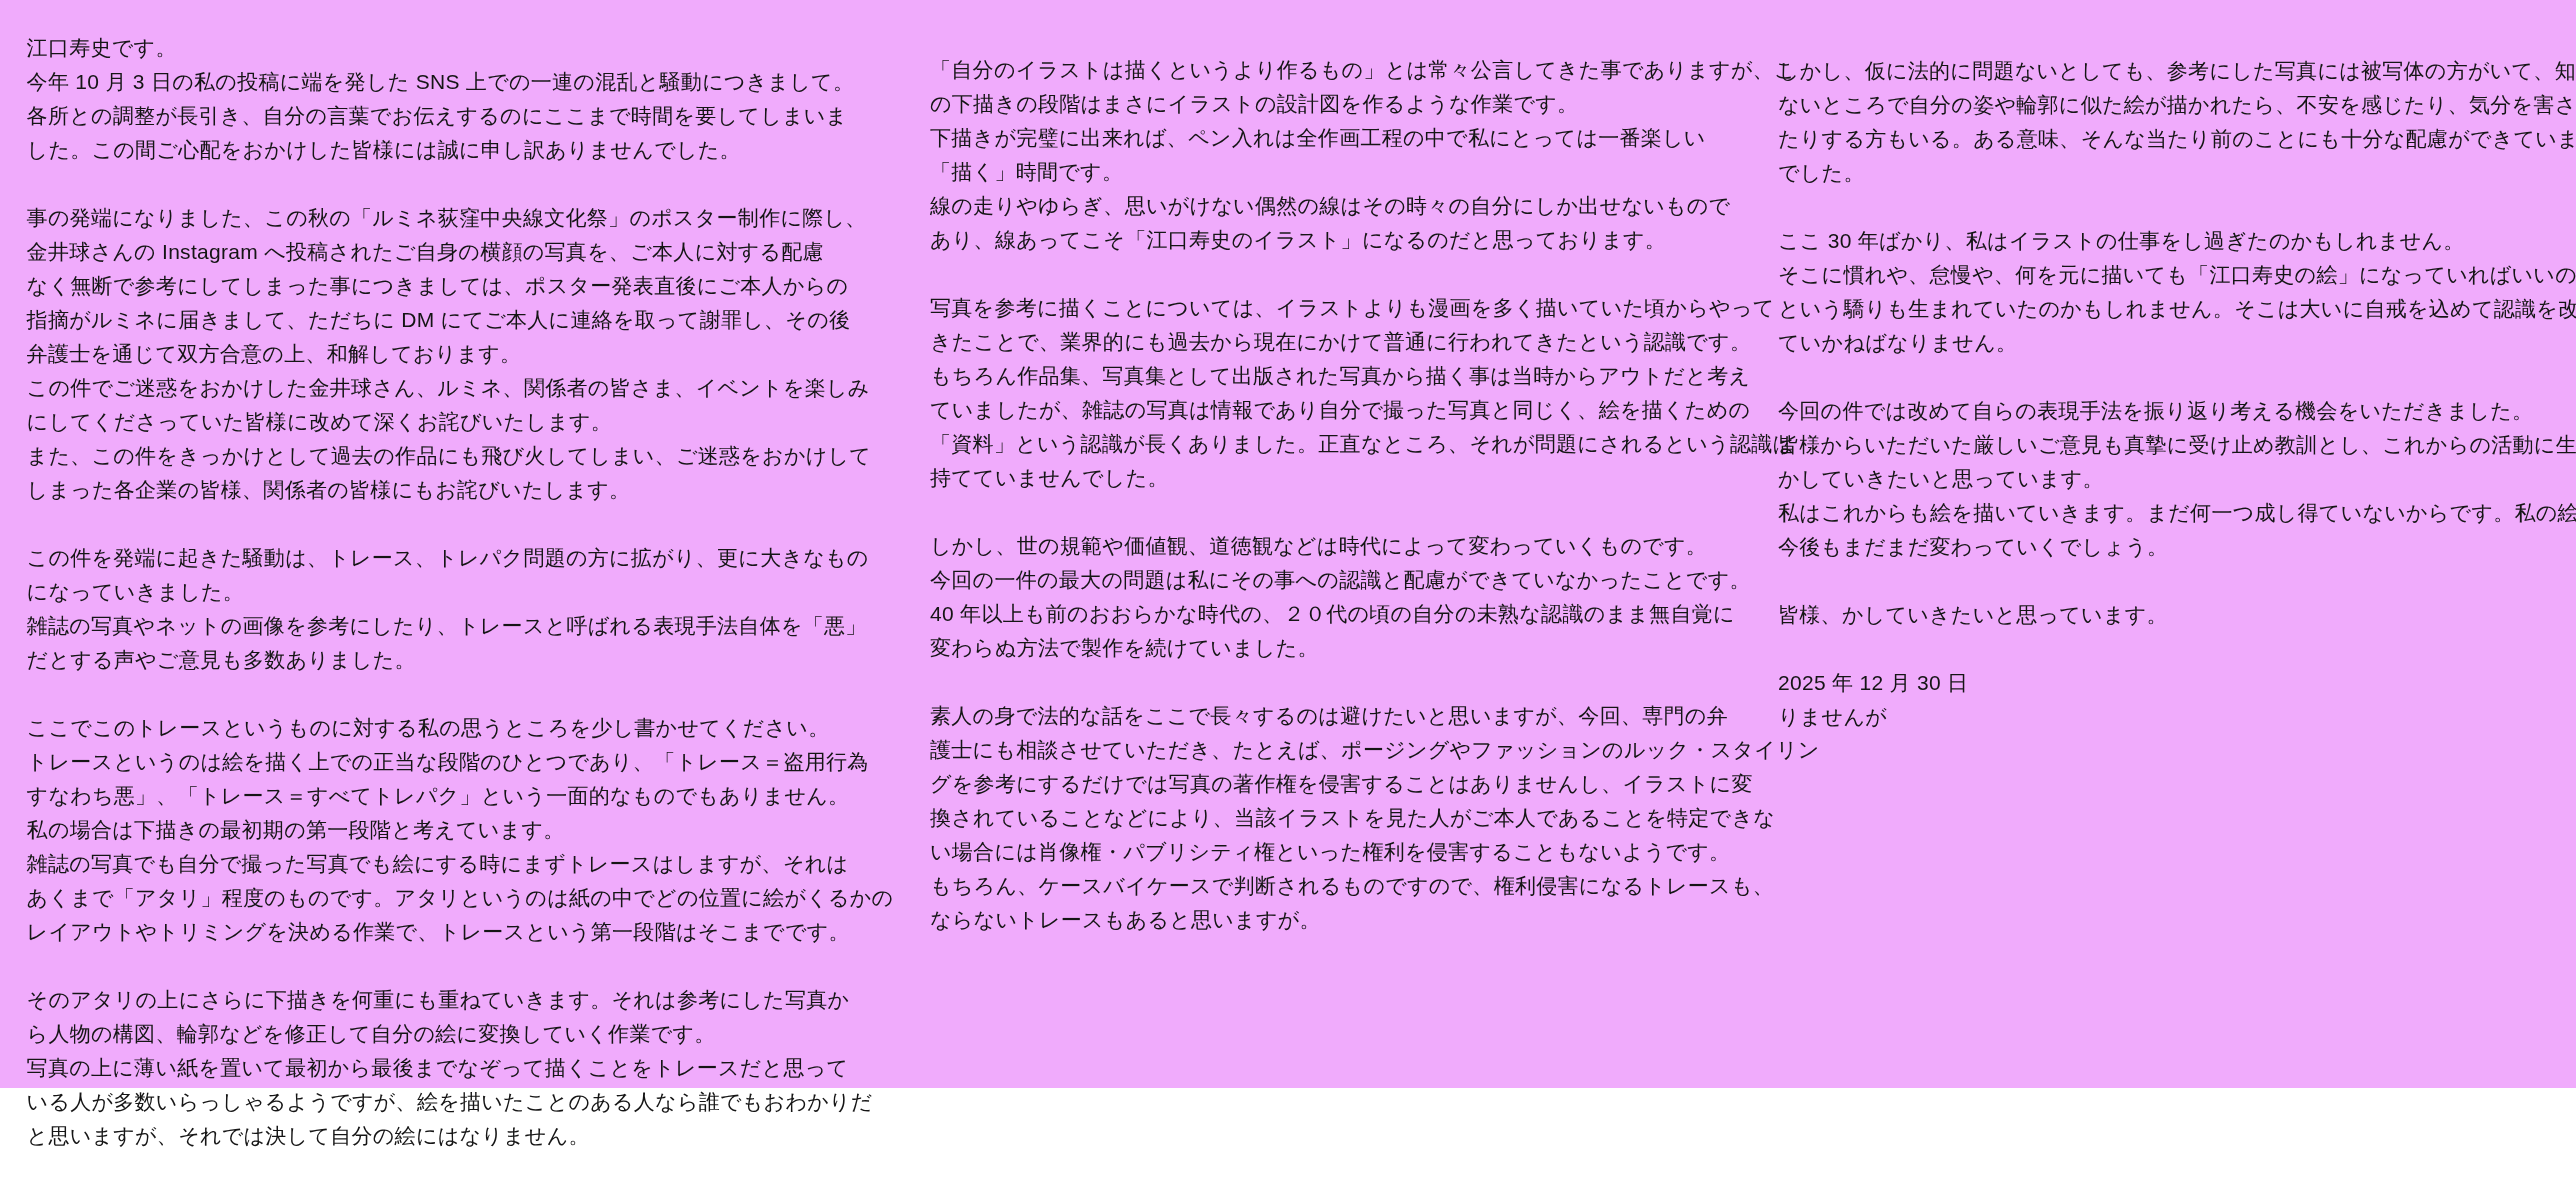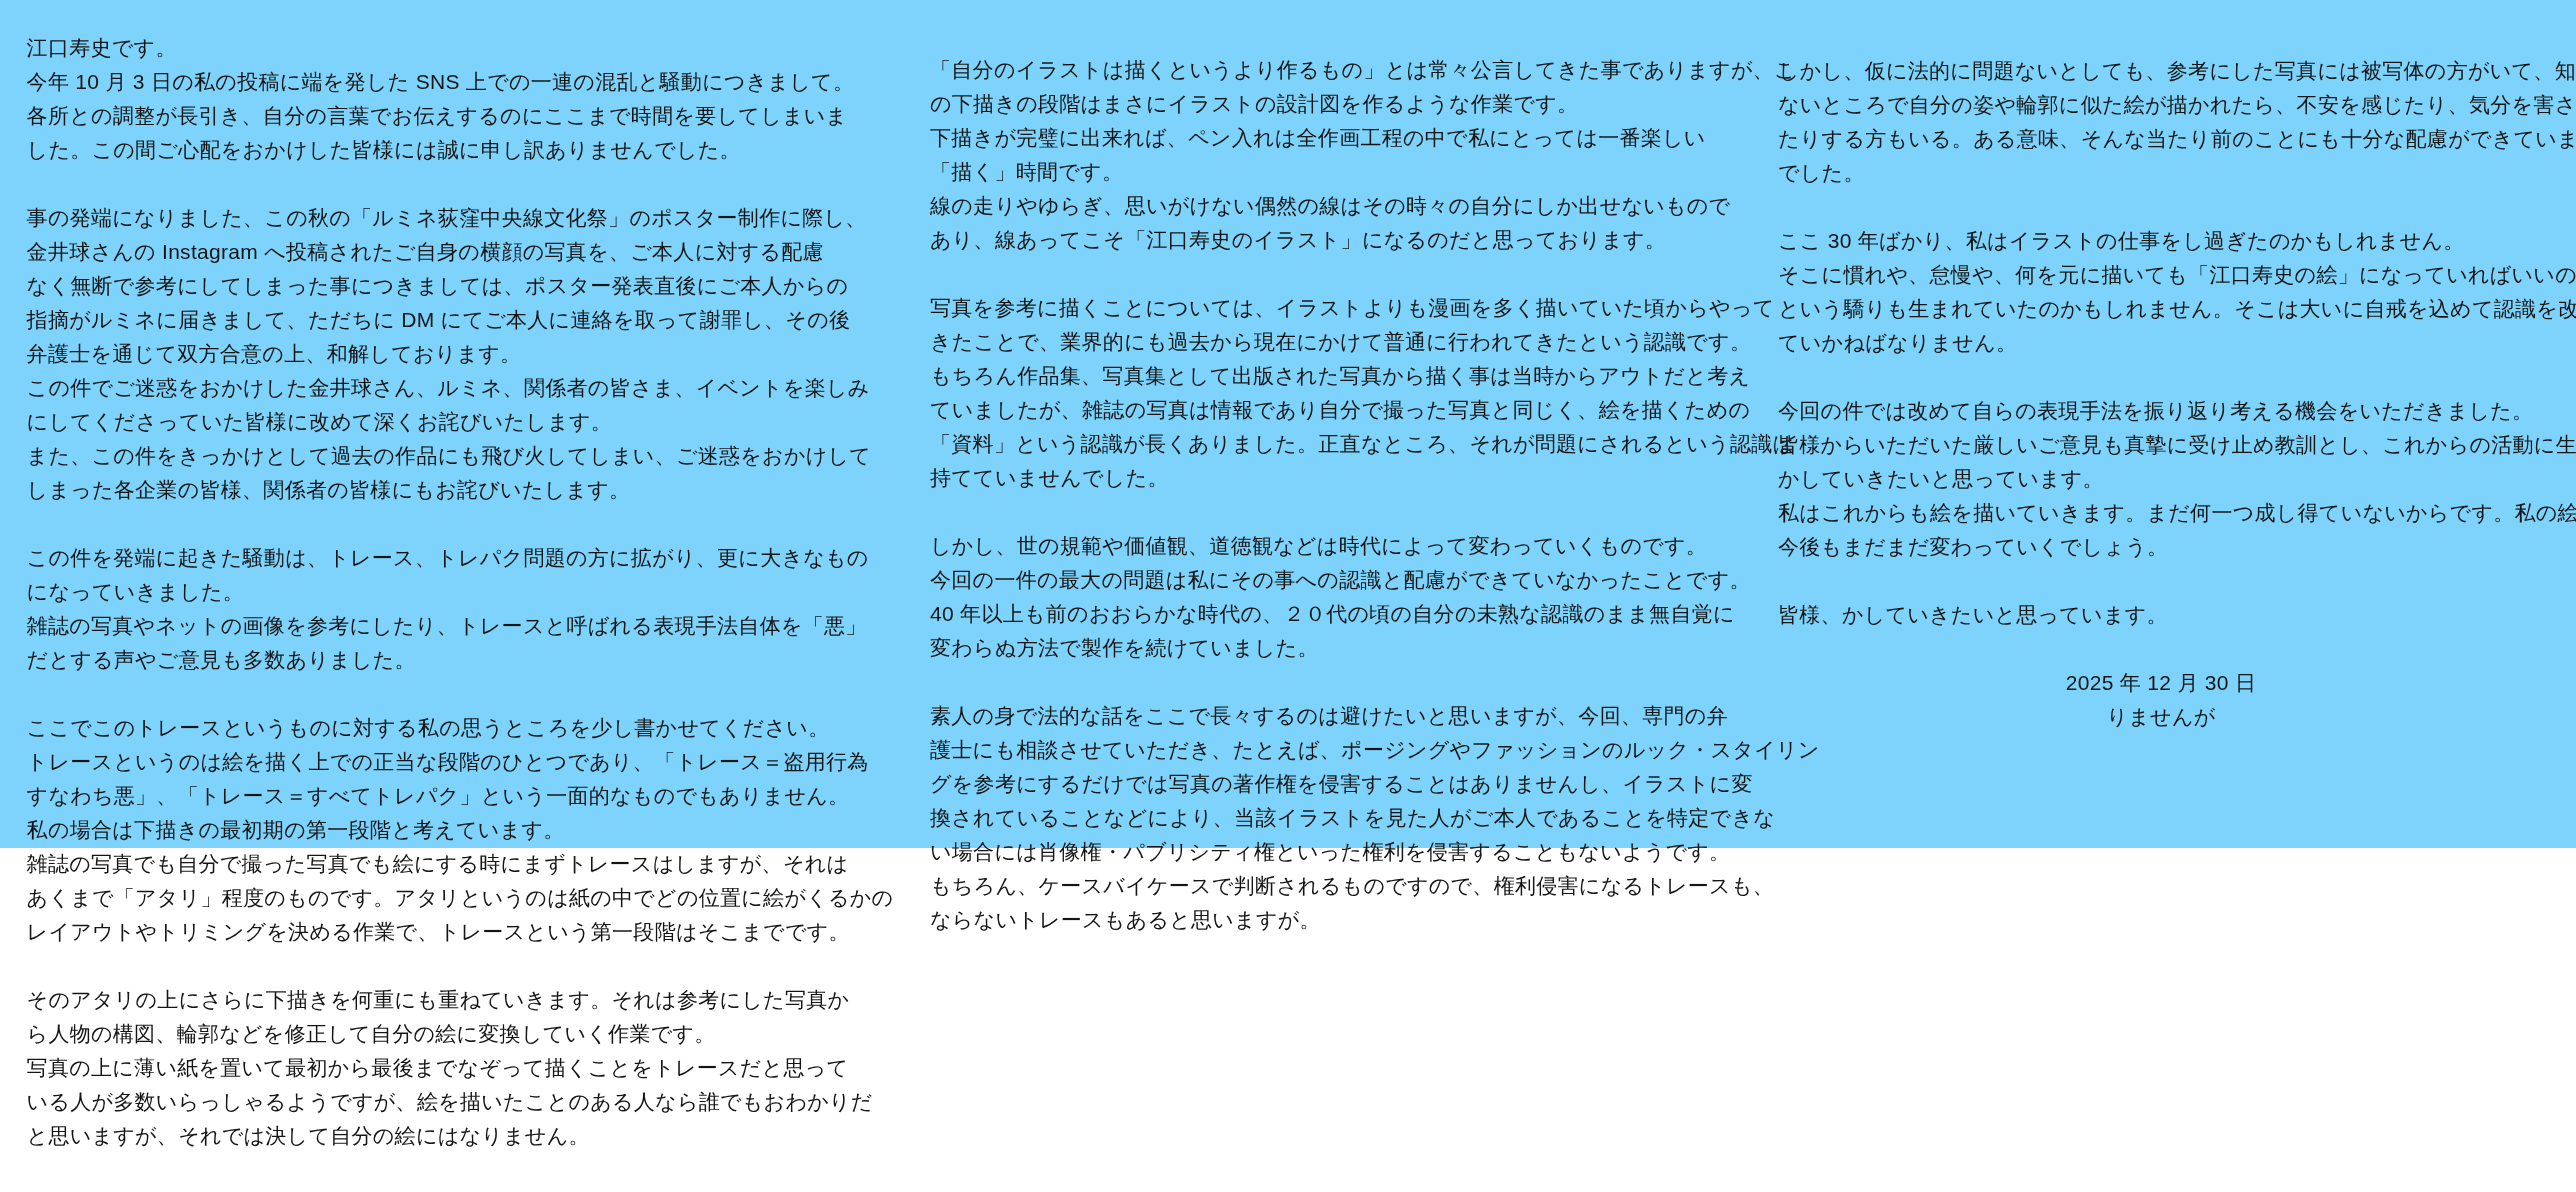--- a/index.html
+++ b/index.html
@@ -12,42 +12,42 @@
     background: #ffffff;
     overflow: hidden;
     position: relative;
     font-family: "Liberation Sans", "DejaVu Sans", sans-serif;
     color: #151515;
   }
   .page {
     position: absolute;
     left: 0; top: 0;
     width: 2576px;
-    height: 848px;
-    background: #7dd3fc;
+    height: 1088px;
+    background: #f0abfc;
   }
   .col {
     position: absolute;
     font-size: 21px;
     line-height: 34px;
     letter-spacing: 0.3px;
   }
   .col p {
     margin: 0 0 34px 0;
     white-space: pre;
   }
   .col p:last-child {
     margin-bottom: 0;
   }
   #col1 { left: 26.6px;   top: 31px; width: 871px; }
   #col2 { left: 930px; top: 53px; width: 859px; }
   #col3 { left: 1778px; top: 54px; width: 766px; }
   .closing {
     margin-top: 22px;
-    text-align: center;
+    text-align: left;
   }
   .closing p {
     margin: 0;
     white-space: pre;
   }
 </style>
 </head>
 <body>
 
 <div class="page">

